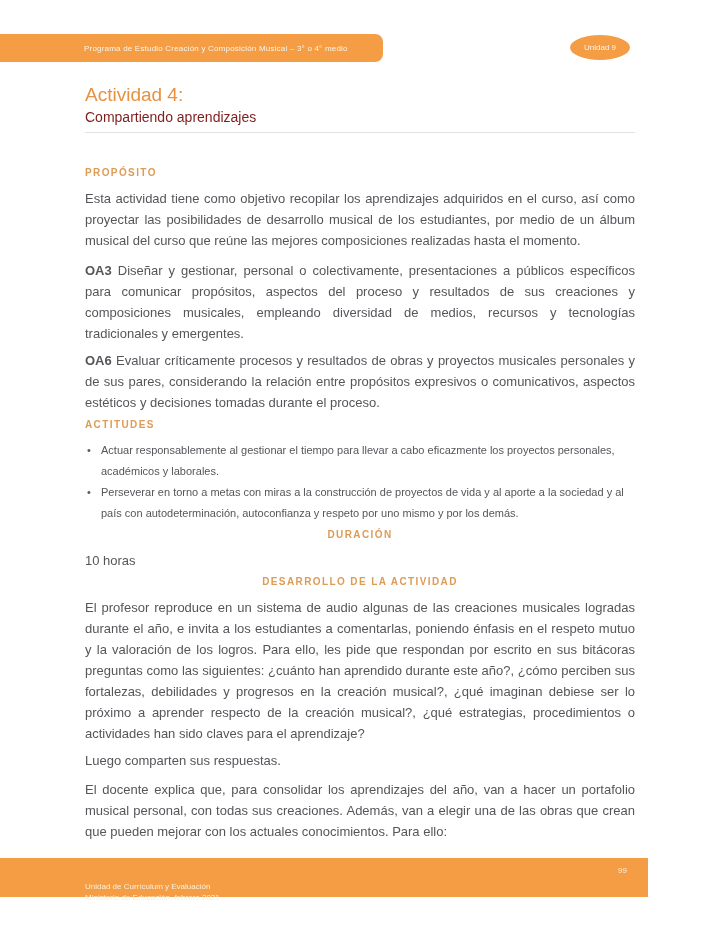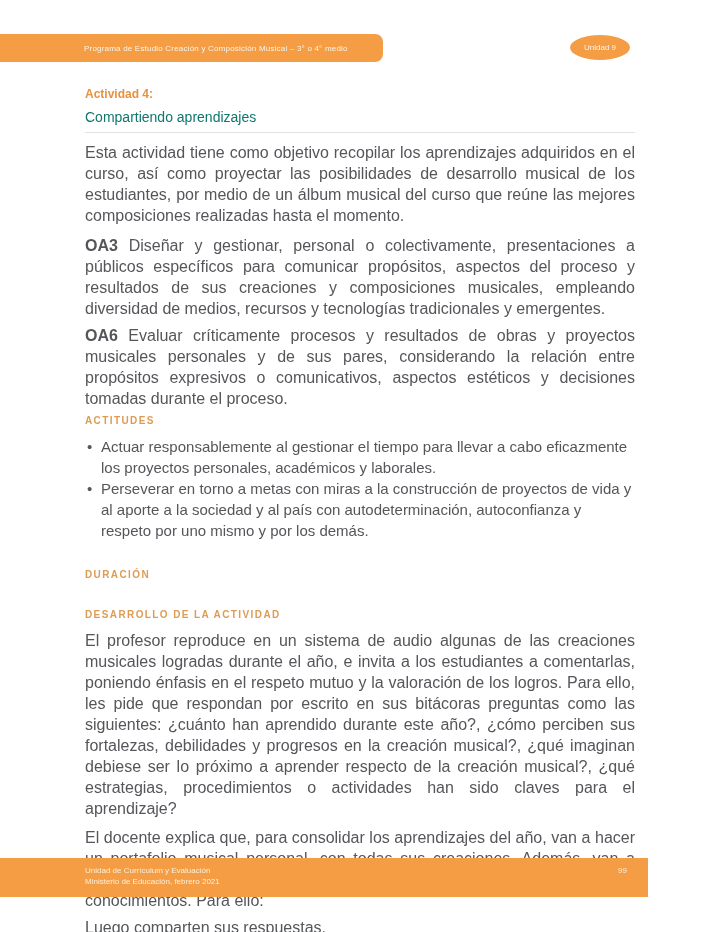--- a/index.html
+++ b/index.html
@@ -45,66 +45,66 @@
   }
   .badge span { font-size: 8px; color: #FDF4E6; }
 
   .content {
     position: absolute;
     top: 86px; left: 85px;
     width: 550px;
   }
 
   .title-bold {
-    font-size: 12px;
-    font-weight: bold;
+    font-size: 19px;
+    font-weight: normal;
     color: #E8913F;
     line-height: 17px;
   }
   .title-light {
     font-size: 14px;
-    color: #0f766e;
+    color: #7f1d1d;
     line-height: 20px;
     margin-top: 4px;
   }
   .divider {
     margin-top: 5px;
     border-bottom: 1px solid #E2E2E2;
     width: 100%;
   }
 
   .sec {
     font-size: 10px;
     font-weight: bold;
     letter-spacing: 1.4px;
     color: #DD9C55;
     line-height: 12px;
   }
   .mt-xl { margin-top: 34px; }
   .mt-lg { margin-top: 16px; }
-  .mt-md { margin-top: 28px; }
+  .mt-md { margin-top: 5px; text-align: center; }
 
   .body {
-    font-size: 16px;
+    font-size: 13px;
     line-height: 21px;
     color: #55565A;
     margin-top: 9px;
   }
   .jp { text-align: justify; }
   .oa-gap { margin-top: 6px; }
   .oa strong { color: #55565A; }
 
   ul.bullets {
     list-style: none;
     margin-top: 9px;
   }
   ul.bullets li {
     position: relative;
     padding-left: 16px;
-    font-size: 15px;
+    font-size: 11px;
     line-height: 21px;
     color: #55565A;
   }
   ul.bullets li::before {
     content: "•";
     position: absolute;
     left: 2px;
     top: 0;
     color: #55565A;
   }
@@ -114,21 +114,21 @@
 
   
   .footer {
     position: absolute;
     top: 858px; left: 0;
     width: 720px; height: 39px;
     background: #F59D44;
   }
   .footer-left {
     position: absolute;
-    left: 85px; top: 7px;
+    left: 85px; top: 23px;
     font-size: 8px;
     line-height: 11px;
     color: #FBEFD9;
   }
   .footer-page {
     position: absolute;
     left: 588px; top: 8px;
     font-size: 8px;
     color: #FBEFD9;
     margin-left: 30px;
@@ -146,37 +146,39 @@
   <div class="badge">
     <span>Unidad 9</span>
   </div>
 
   <div class="content">
 
     <div class="title-bold">Actividad 4:</div>
     <div class="title-light">Compartiendo aprendizajes</div>
     <div class="divider"></div>
 
+    <h2 class="sec mt-xl">PROPÓSITO</h2>
     <p class="body jp">Esta actividad tiene como objetivo recopilar los aprendizajes adquiridos en el curso, así como proyectar las posibilidades de desarrollo musical de los estudiantes, por medio de un álbum musical del curso que reúne las mejores composiciones realizadas hasta el momento.</p>
 
     <p class="body jp oa"><strong>OA3</strong> <span>Diseñar y gestionar, personal o colectivamente, presentaciones a públicos específicos para comunicar propósitos, aspectos del proceso y resultados de sus creaciones y composiciones musicales, empleando diversidad de medios, recursos y tecnologías tradicionales y emergentes.</span></p>
     <p class="body jp oa oa-gap"><strong>OA6</strong> <span>Evaluar críticamente procesos y resultados de obras y proyectos musicales personales y de sus pares, considerando la relación entre propósitos expresivos o comunicativos, aspectos estéticos y decisiones tomadas durante el proceso.</span></p>
 
     <h2 class="sec oa-gap">ACTITUDES</h2>
     <ul class="bullets">
       <li><span>Actuar responsablemente al gestionar el tiempo para llevar a cabo eficazmente los proyectos personales, académicos y laborales.</span></li>
       <li><span>Perseverar en torno a metas con miras a la construcción de proyectos de vida y al aporte a la sociedad y al país con autodeterminación, autoconfianza y respeto por uno mismo y por los demás.</span></li>
     </ul>
 
     <h2 class="sec mt-md">DURACIÓN</h2>
+    <p class="body">10 horas</p>
 
     <h2 class="sec mt-md">DESARROLLO DE LA ACTIVIDAD</h2>
     <p class="body jp">El profesor reproduce en un sistema de audio algunas de las creaciones musicales logradas durante el año, e invita a los estudiantes a comentarlas, poniendo énfasis en el respeto mutuo y la valoración de los logros. Para ello, les pide que respondan por escrito en sus bitácoras preguntas como las siguientes: ¿cuánto han aprendido durante este año?, ¿cómo perciben sus fortalezas, debilidades y progresos en la creación musical?, ¿qué imaginan debiese ser lo próximo a aprender respecto de la creación musical?, ¿qué estrategias, procedimientos o actividades han sido claves para el aprendizaje?</p>
+    <p class="body p-gap">Luego comparten sus respuestas.</p>
     <p class="body jp p-gap2">El docente explica que, para consolidar los aprendizajes del año, van a hacer un portafolio musical personal, con todas sus creaciones. Además, van a elegir una de las obras que crean que pueden mejorar con los actuales conocimientos. Para ello:</p>
-    <p class="body p-gap">Luego comparten sus respuestas.</p>
 
   </div>
 
   <div class="footer">
     <div class="footer-left">
       <div>Unidad de Currículum y Evaluación</div>
       <div>Ministerio de Educación, febrero 2021</div>
     </div>
     <div class="footer-page">99</div>
   </div>

